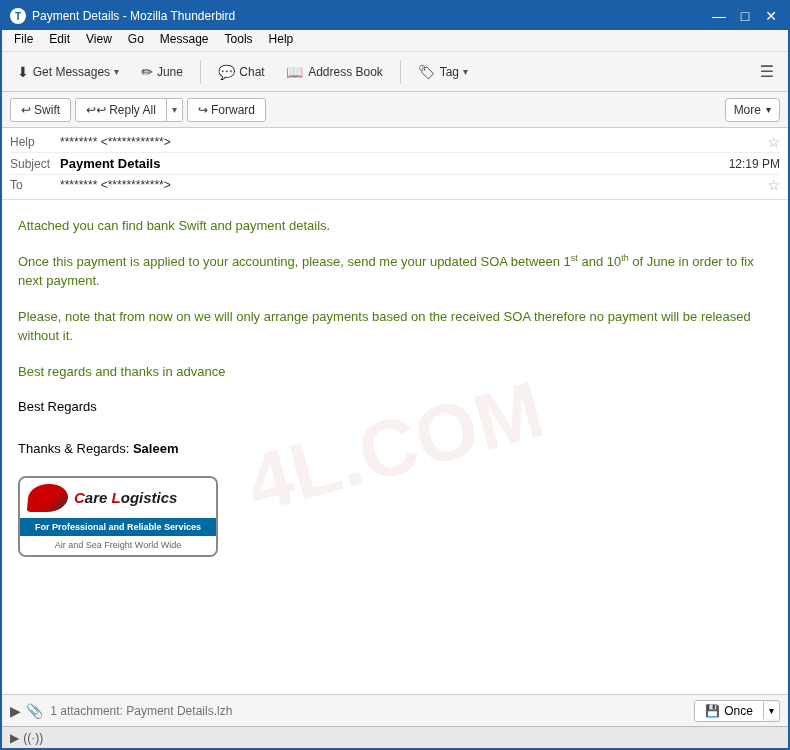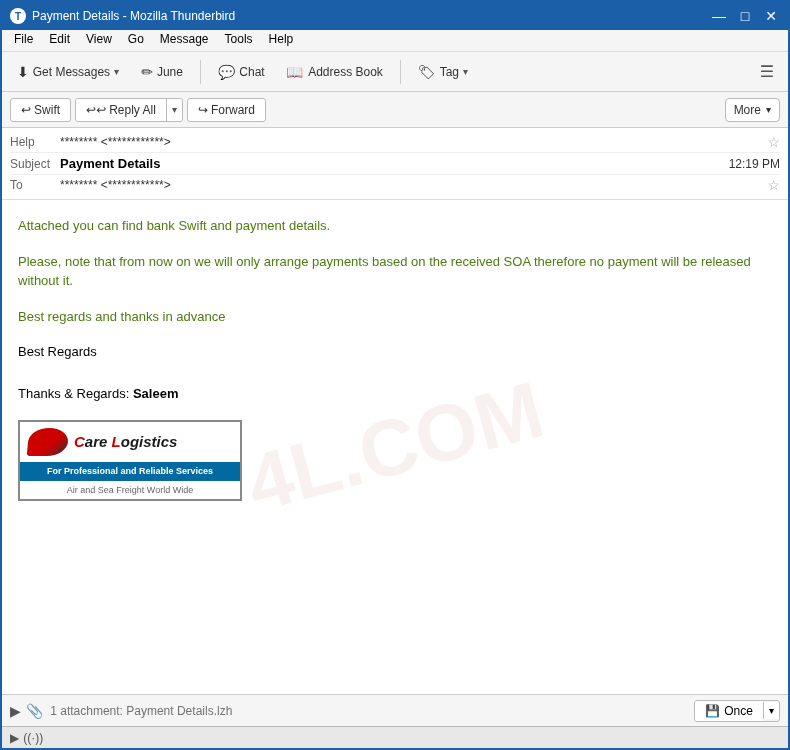--- a/index.html
+++ b/index.html
@@ -282,24 +282,24 @@
       z-index: 1;
     }
 
     
     .care-logistics-logo {
       margin-top: 16px;
       display: inline-block;
     }
     .logo-box {
       border: 2px solid #888;
-      border-radius: 0;
+      border-radius: 8px;
       overflow: hidden;
       display: inline-block;
-      width: 224px;
+      width: 200px;
     }
     .logo-top {
       background: #fff;
       padding: 6px 8px;
       display: flex;
       align-items: center;
       gap: 6px;
     }
     .logo-emblem {
       width: 40px;
@@ -482,20 +482,23 @@
         <span class="header-star">☆</span>
       </div>
     </div>
   </div>
 
   <div class="email-body-wrapper">
     <div class="email-body">
       <div class="watermark">4L.COM</div>
       <div class="email-text">
         <p>Attached you can find bank Swift and payment details.</p>
+        <p>
+          <span>Once this payment is applied to your accounting, please, send me your updated SOA between 1</span><sup>st</sup><span> and 10</span><sup>th</sup><span> of June in order to fix next payment.</span>
+        </p>
         <p>Please, note that from now on we will only arrange payments based on the received SOA therefore no payment will be released without it.</p>
         <p>Best regards and thanks in advance</p>
       </div>
       <div class="signature-plain">
         <p>Best Regards</p>
         <br>
         <p>
           <span>Thanks &amp; Regards:</span>
           <span class="signature-name">Saleem</span>
         </p>

